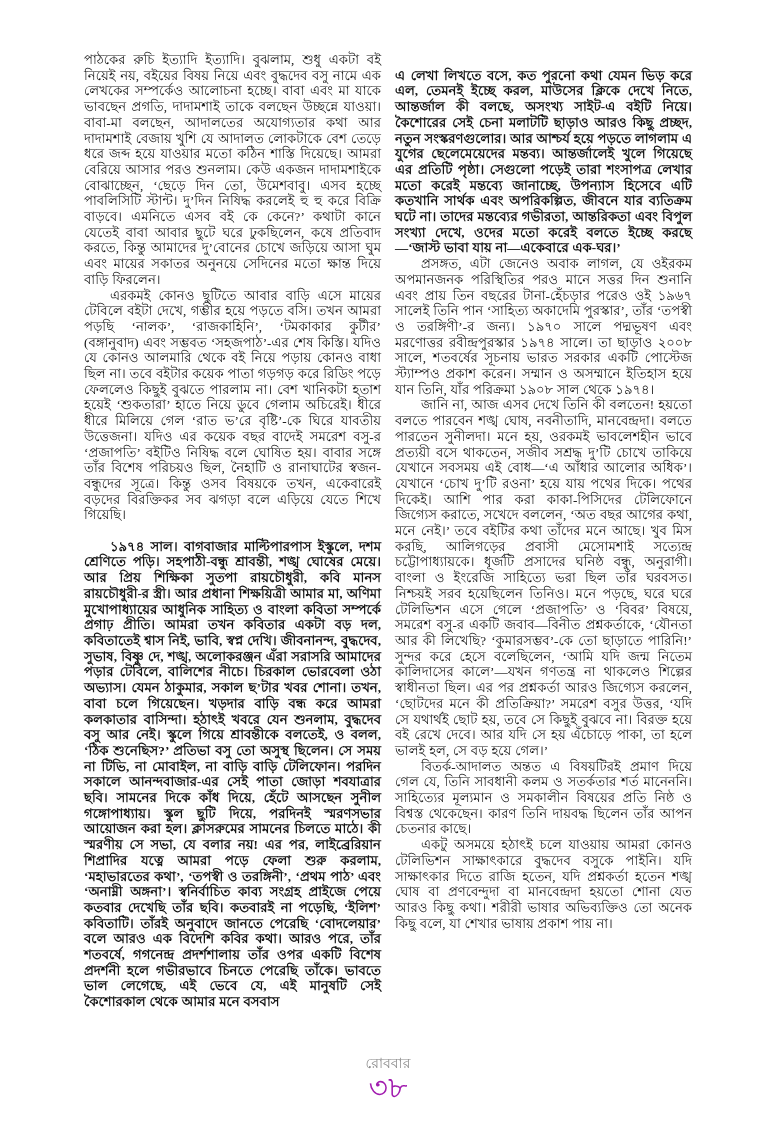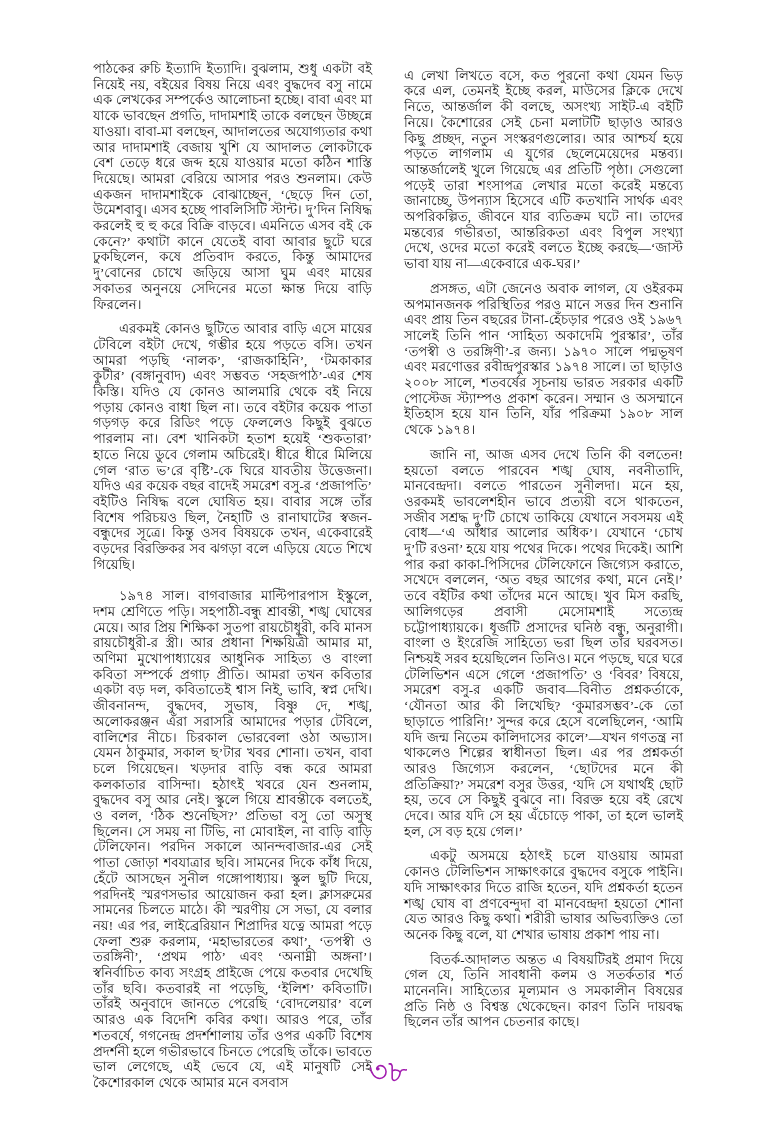--- a/index.html
+++ b/index.html
@@ -27,28 +27,29 @@
   .col {
     flex: 1 1 0;
     width: 297px;
     font-size: 13.2px;
     line-height: 15.7px;
     text-align: justify;
     letter-spacing: 0;
     word-spacing: 0.5px;
   }
   .para {
-    margin: 9px;
+    margin: 0;
     padding: 0;
   }
   .para.indent {
     text-indent: 26px;
   }
   .para.gap {
     margin-top: 15.7px;
+    font-weight: bold;
   }
   .footer {
     position: absolute;
     left: 84px;
     top: 1056px;
     width: 608px;
     text-align: center;
     color: #8e8e8e;
     user-select: none;
   }
@@ -75,23 +76,24 @@
     <div class="col">
       <p class="para">পাঠকের রুচি ইত্যাদি ইত্যাদি। বুঝলাম, শুধু একটা বই নিয়েই নয়, বইয়ের বিষয় নিয়ে এবং বুদ্ধদেব বসু নামে এক লেখকের সম্পর্কেও আলোচনা হচ্ছে। বাবা এবং মা যাকে ভাবছেন প্রগতি, দাদামশাই তাকে বলছেন উচ্ছন্নে যাওয়া। বাবা-মা বলছেন, আদালতের অযোগ্যতার কথা আর দাদামশাই বেজায় খুশি যে আদালত লোকটাকে বেশ তেড়ে ধরে জব্দ হয়ে যাওয়ার মতো কঠিন শাস্তি দিয়েছে। আমরা বেরিয়ে আসার পরও শুনলাম। কেউ একজন দাদামশাইকে বোঝাচ্ছেন, ‘ছেড়ে দিন তো, উমেশবাবু। এসব হচ্ছে পাবলিসিটি স্টান্ট। দু’দিন নিষিদ্ধ করলেই হু হু করে বিক্রি বাড়বে। এমনিতে এসব বই কে কেনে?’ কথাটা কানে যেতেই বাবা আবার ছুটে ঘরে ঢুকছিলেন, কষে প্রতিবাদ করতে, কিন্তু আমাদের দু’বোনের চোখে জড়িয়ে আসা ঘুম এবং মায়ের সকাতর অনুনয়ে সেদিনের মতো ক্ষান্ত দিয়ে বাড়ি ফিরলেন।</p>
       <p class="para indent">এরকমই কোনও ছুটিতে আবার বাড়ি এসে মায়ের টেবিলে বইটা দেখে, গম্ভীর হয়ে পড়তে বসি। তখন আমরা পড়ছি ‘নালক’, ‘রাজকাহিনি’, ‘টমকাকার কুটীর’ (বঙ্গানুবাদ) এবং সম্ভবত ‘সহজপাঠ’-এর শেষ কিস্তি। যদিও যে কোনও আলমারি থেকে বই নিয়ে পড়ায় কোনও বাধা ছিল না। তবে বইটার কয়েক পাতা গড়গড় করে রিডিং পড়ে ফেললেও কিছুই বুঝতে পারলাম না। বেশ খানিকটা হতাশ হয়েই ‘শুকতারা’ হাতে নিয়ে ডুবে গেলাম অচিরেই। ধীরে ধীরে মিলিয়ে গেল ‘রাত ভ’রে বৃষ্টি’-কে ঘিরে যাবতীয় উত্তেজনা। যদিও এর কয়েক বছর বাদেই সমরেশ বসু-র ‘প্রজাপতি’ বইটিও নিষিদ্ধ বলে ঘোষিত হয়। বাবার সঙ্গে তাঁর বিশেষ পরিচয়ও ছিল, নৈহাটি ও রানাঘাটের স্বজন-বন্ধুদের সূত্রে। কিন্তু ওসব বিষয়কে তখন, একেবারেই বড়দের বিরক্তিকর সব ঝগড়া বলে এড়িয়ে যেতে শিখে গিয়েছি।</p>
       <p class="para indent gap">১৯৭৪ সাল। বাগবাজার মাল্টিপারপাস ইস্কুলে, দশম শ্রেণিতে পড়ি। সহপাঠী-বন্ধু শ্রাবন্তী, শঙ্খ ঘোষের মেয়ে। আর প্রিয় শিক্ষিকা সুতপা রায়চৌধুরী, কবি মানস রায়চৌধুরী-র স্ত্রী। আর প্রধানা শিক্ষয়িত্রী আমার মা, অণিমা মুখোপাধ্যায়ের আধুনিক সাহিত্য ও বাংলা কবিতা সম্পর্কে প্রগাঢ় প্রীতি। আমরা তখন কবিতার একটা বড় দল, কবিতাতেই শ্বাস নিই, ভাবি, স্বপ্ন দেখি। জীবনানন্দ, বুদ্ধদেব, সুভাষ, বিষ্ণু দে, শঙ্খ, অলোকরঞ্জন এঁরা সরাসরি আমাদের পড়ার টেবিলে, বালিশের নীচে। চিরকাল ভোরবেলা ওঠা অভ্যাস। যেমন ঠাকুমার, সকাল ছ’টার খবর শোনা। তখন, বাবা চলে গিয়েছেন। খড়দার বাড়ি বন্ধ করে আমরা কলকাতার বাসিন্দা। হঠাৎই খবরে যেন শুনলাম, বুদ্ধদেব বসু আর নেই। স্কুলে গিয়ে শ্রাবন্তীকে বলতেই, ও বলল, ‘ঠিক শুনেছিস?’ প্রতিভা বসু তো অসুস্থ ছিলেন। সে সময় না টিভি, না মোবাইল, না বাড়ি বাড়ি টেলিফোন। পরদিন সকালে আনন্দবাজার-এর সেই পাতা জোড়া শবযাত্রার ছবি। সামনের দিকে কাঁধ দিয়ে, হেঁটে আসছেন সুনীল গঙ্গোপাধ্যায়। স্কুল ছুটি দিয়ে, পরদিনই স্মরণসভার আয়োজন করা হল। ক্লাসরুমের সামনের চিলতে মাঠে। কী স্মরণীয় সে সভা, যে বলার নয়! এর পর, লাইব্রেরিয়ান শিপ্রাদির যত্নে আমরা পড়ে ফেলা শুরু করলাম, ‘মহাভারতের কথা’, ‘তপস্বী ও তরঙ্গিনী’, ‘প্রথম পাঠ’ এবং ‘অনাম্নী অঙ্গনা’। স্বনির্বাচিত কাব্য সংগ্রহ প্রাইজে পেয়ে কতবার দেখেছি তাঁর ছবি। কতবারই না পড়েছি, ‘ইলিশ’ কবিতাটি। তাঁরই অনুবাদে জানতে পেরেছি ‘বোদলেয়ার’ বলে আরও এক বিদেশি কবির কথা। আরও পরে, তাঁর শতবর্ষে, গগনেন্দ্র প্রদর্শশালায় তাঁর ওপর একটি বিশেষ প্রদর্শনী হলে গভীরভাবে চিনতে পেরেছি তাঁকে। ভাবতে ভাল লেগেছে, এই ভেবে যে, এই মানুষটি সেই কৈশোরকাল থেকে আমার মনে বসবাস</p>
     </div>
 
     <div class="col">
       <p class="para gap">এ লেখা লিখতে বসে, কত পুরনো কথা যেমন ভিড় করে এল, তেমনই ইচ্ছে করল, মাউসের ক্লিকে দেখে নিতে, আন্তর্জাল কী বলছে, অসংখ্য সাইট-এ বইটি নিয়ে। কৈশোরের সেই চেনা মলাটটি ছাড়াও আরও কিছু প্রচ্ছদ, নতুন সংস্করণগুলোর। আর আশ্চর্য হয়ে পড়তে লাগলাম এ যুগের ছেলেমেয়েদের মন্তব্য। আন্তর্জালেই খুলে গিয়েছে এর প্রতিটি পৃষ্ঠা। সেগুলো পড়েই তারা শংসাপত্র লেখার মতো করেই মন্তব্যে জানাচ্ছে, উপন্যাস হিসেবে এটি কতখানি সার্থক এবং অপরিকল্পিত, জীবনে যার ব্যতিক্রম ঘটে না। তাদের মন্তব্যের গভীরতা, আন্তরিকতা এবং বিপুল সংখ্যা দেখে, ওদের মতো করেই বলতে ইচ্ছে করছে—‘জাস্ট ভাবা যায় না—একেবারে এক-ঘর।’</p>
       <p class="para indent">প্রসঙ্গত, এটা জেনেও অবাক লাগল, যে ওইরকম অপমানজনক পরিস্থিতির পরও মানে সত্তর দিন শুনানি এবং প্রায় তিন বছরের টানা-হেঁচড়ার পরেও ওই ১৯৬৭ সালেই তিনি পান ‘সাহিত্য অকাদেমি পুরস্কার’, তাঁর ‘তপস্বী ও তরঙ্গিণী’-র জন্য। ১৯৭০ সালে পদ্মভূষণ এবং মরণোত্তর রবীন্দ্রপুরস্কার ১৯৭৪ সালে। তা ছাড়াও ২০০৮ সালে, শতবর্ষের সূচনায় ভারত সরকার একটি পোস্টেজ স্ট্যাম্পও প্রকাশ করেন। সম্মান ও অসম্মানে ইতিহাস হয়ে যান তিনি, যাঁর পরিক্রমা ১৯০৮ সাল থেকে ১৯৭৪।</p>
       <p class="para indent">জানি না, আজ এসব দেখে তিনি কী বলতেন! হয়তো বলতে পারবেন শঙ্খ ঘোষ, নবনীতাদি, মানবেন্দ্রদা। বলতে পারতেন সুনীলদা। মনে হয়, ওরকমই ভাবলেশহীন ভাবে প্রত্যয়ী বসে থাকতেন, সজীব সশ্রদ্ধ দু’টি চোখে তাকিয়ে যেখানে সবসময় এই বোধ—‘এ আঁধার আলোর অধিক’। যেখানে ‘চোখ দু’টি রওনা’ হয়ে যায় পথের দিকে। পথের দিকেই। আশি পার করা কাকা-পিসিদের টেলিফোনে জিগ্যেস করাতে, সখেদে বললেন, ‘অত বছর আগের কথা, মনে নেই।’ তবে বইটির কথা তাঁদের মনে আছে। খুব মিস করছি, আলিগড়ের প্রবাসী মেসোমশাই সত্যেন্দ্র চট্টোপাধ্যায়কে। ধূর্জটি প্রসাদের ঘনিষ্ঠ বন্ধু, অনুরাগী। বাংলা ও ইংরেজি সাহিত্যে ভরা ছিল তাঁর ঘরবসত। নিশ্চয়ই সরব হয়েছিলেন তিনিও। মনে পড়ছে, ঘরে ঘরে টেলিভিশন এসে গেলে ‘প্রজাপতি’ ও ‘বিবর’ বিষয়ে, সমরেশ বসু-র একটি জবাব—বিনীত প্রশ্নকর্তাকে, ‘যৌনতা আর কী লিখেছি? ‘কুমারসম্ভব’-কে তো ছাড়াতে পারিনি!’ সুন্দর করে হেসে বলেছিলেন, ‘আমি যদি জন্ম নিতেম কালিদাসের কালে’—যখন গণতন্ত্র না থাকলেও শিল্পের স্বাধীনতা ছিল। এর পর প্রশ্নকর্তা আরও জিগ্যেস করলেন, ‘ছোটদের মনে কী প্রতিক্রিয়া?’ সমরেশ বসুর উত্তর, ‘যদি সে যথার্থই ছোট হয়, তবে সে কিছুই বুঝবে না। বিরক্ত হয়ে বই রেখে দেবে। আর যদি সে হয় এঁচোড়ে পাকা, তা হলে ভালই হল, সে বড় হয়ে গেল।’</p>
+      <p class="para indent">বিতর্ক-আদালত অন্তত এ বিষয়টিরই প্রমাণ দিয়ে গেল যে, তিনি সাবধানী কলম ও সতর্কতার শর্ত মানেননি। সাহিত্যের মূল্যমান ও সমকালীন বিষয়ের প্রতি নিষ্ঠ ও বিশ্বস্ত থেকেছেন। কারণ তিনি দায়বদ্ধ ছিলেন তাঁর আপন চেতনার কাছে।</p>
       <p class="para indent">একটু অসময়ে হঠাৎই চলে যাওয়ায় আমরা কোনও টেলিভিশন সাক্ষাৎকারে বুদ্ধদেব বসুকে পাইনি। যদি সাক্ষাৎকার দিতে রাজি হতেন, যদি প্রশ্নকর্তা হতেন শঙ্খ ঘোষ বা প্রণবেন্দুদা বা মানবেন্দ্রদা হয়তো শোনা যেত আরও কিছু কথা। শরীরী ভাষার অভিব্যক্তিও তো অনেক কিছু বলে, যা শেখার ভাষায় প্রকাশ পায় না।</p>
-      <p class="para indent">বিতর্ক-আদালত অন্তত এ বিষয়টিরই প্রমাণ দিয়ে গেল যে, তিনি সাবধানী কলম ও সতর্কতার শর্ত মানেননি। সাহিত্যের মূল্যমান ও সমকালীন বিষয়ের প্রতি নিষ্ঠ ও বিশ্বস্ত থেকেছেন। কারণ তিনি দায়বদ্ধ ছিলেন তাঁর আপন চেতনার কাছে।</p>
     </div>
 
   </div>
 
   <div class="footer">
+    <div class="magazine-name">রোববার</div>
     <div class="page-number">৩৮</div>
   </div>
 
 </div>
 
 </body></html>

